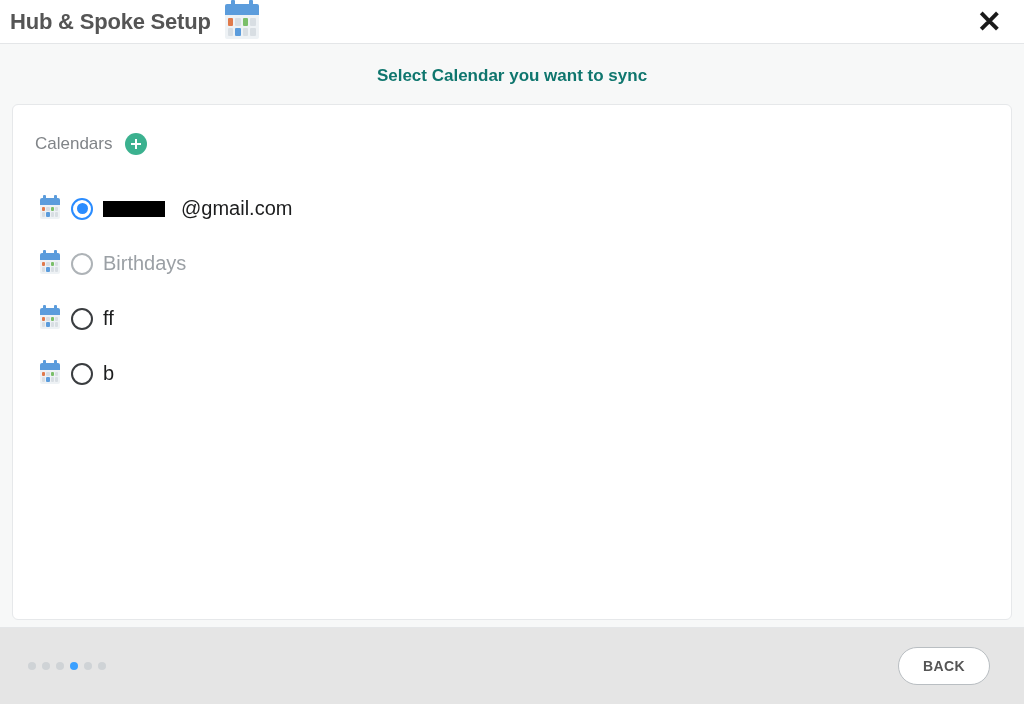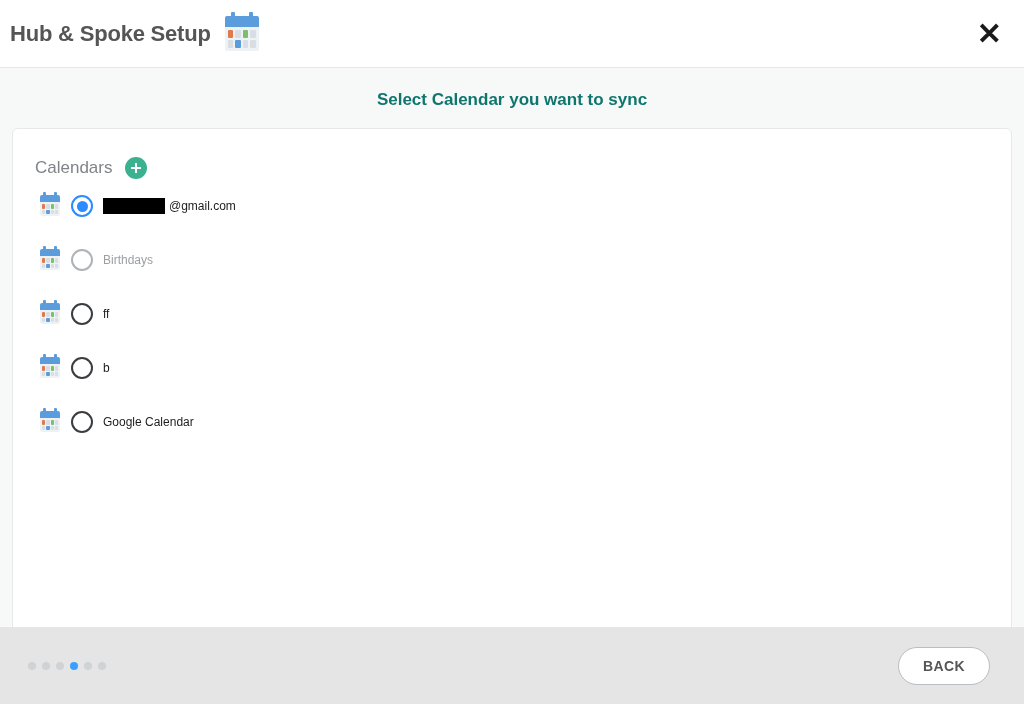--- a/index.html
+++ b/index.html
@@ -5,21 +5,21 @@
     * { box-sizing: border-box; margin: 0; padding: 0; }
     html, body { width: 1024px; height: 704px; overflow: hidden; }
     body {
       font-family: "Helvetica Neue", Helvetica, Arial, sans-serif;
       background: #f7f8f8;
       color: #333;
     }
 
     
     .header {
-      height: 68px;
+      height: 44px;
       padding: 0 16px 0 10px;
       display: flex;
       align-items: center;
       background: #fff;
       border-bottom: 1px solid #e4e6e8;
     }
     .header h1 {
       font-size: 22px;
       font-weight: 600;
       color: #555;
@@ -56,20 +56,21 @@
       border: 1px solid #e6e8ea;
       border-radius: 6px;
       padding: 28px 22px 40px;
       height: 516px;
     }
 
     .sec-title-row {
       display: flex;
       align-items: center;
       gap: 12px;
+      margin-bottom: 26px;
     }
     .sec-title {
       font-size: 17px;
       color: #808488;
       font-weight: 500;
     }
     .plus-badge {
       width: 22px; height: 22px; border-radius: 50%;
       background: #3bb18f;
       display: flex; align-items: center; justify-content: center;
@@ -129,23 +130,23 @@
       cursor: pointer;
       flex-shrink: 0;
     }
     .radio.selected { border-color: #2a8cff; }
     .radio.selected::after {
       content: ""; width: 11px; height: 11px; border-radius: 50%; background:#2a8cff;
     }
     .radio.disabled { border-color: #aeb3b7; cursor: default; }
 
     .cal-label {
-      font-size: 12px;
+      font-size: 20px;
       color: #1c1d1e;
-      display: flex; align-items: center; gap: 4px;
+      display: flex; align-items: center; gap: 16px;
     }
     .cal-label.disabled { color: #9ba0a5; }
     .redact {
       display: inline-block; width: 62px; height: 16px; background:#000; margin-right: 0;
     }
 
     
     .footer {
       position: absolute;
       left: 0; right: 0; bottom: 0;
@@ -294,39 +295,20 @@
             <span></span>
             <span></span>
             <span class="c3"></span>
             <span></span>
             <span></span>
           </span>
         </span>
         <span class="radio"></span>
         <span class="cal-label">b</span>
       </div>
-      <div class="cal-row">
-        <span class="cal-glyph">
-          <span class="tab t1"></span>
-          <span class="tab t2"></span>
-          <span class="top"></span>
-          <span class="body">
-            <span class="c1"></span>
-            <span></span>
-            <span class="c2"></span>
-            <span></span>
-            <span></span>
-            <span class="c3"></span>
-            <span></span>
-            <span></span>
-          </span>
-        </span>
-        <span class="radio"></span>
-        <span class="cal-label">Google Calendar</span>
-      </div>
     </div>
 </div>
 
 <div class="footer">
   <div class="dots" id="dots">
       <span class="dot"></span>
       <span class="dot"></span>
       <span class="dot"></span>
       <span class="dot active"></span>
       <span class="dot"></span>

